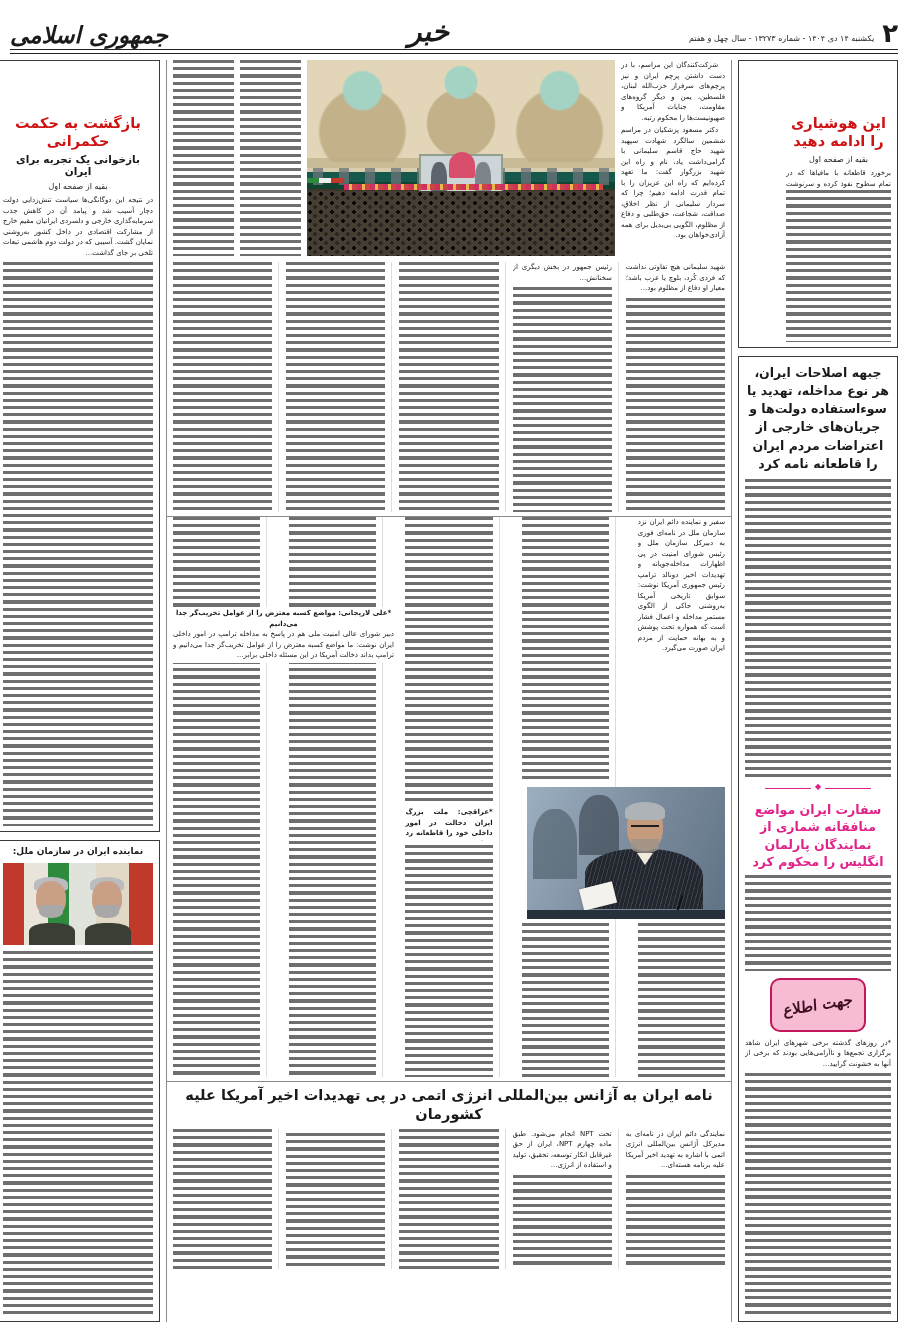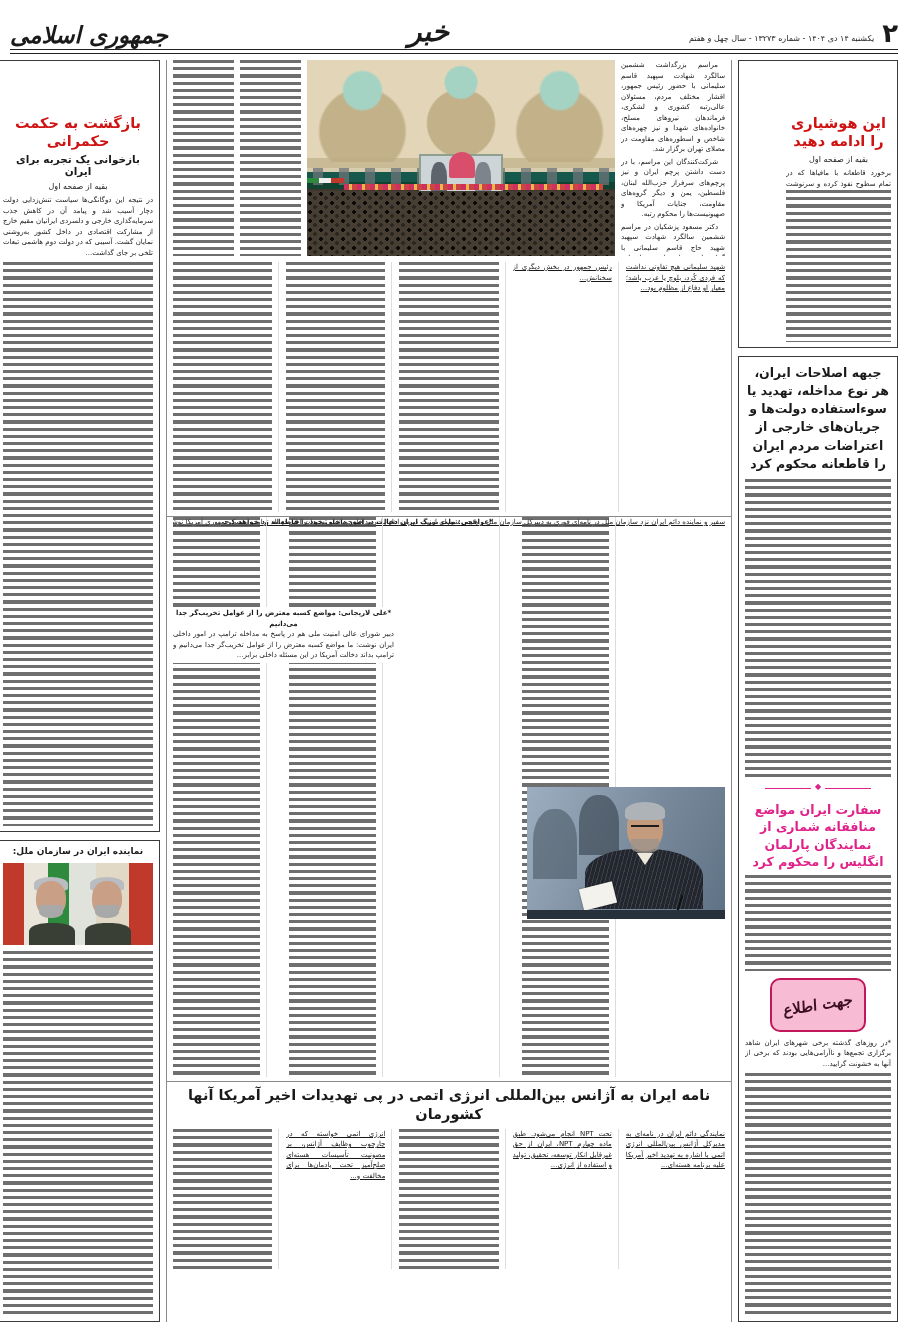--- a/index.html
+++ b/index.html
@@ -49,21 +49,21 @@
   
   .headline-1{font-size:23px; font-weight:bold; text-align:center; line-height:1.3; margin:2px 0 7px;}
   .headline-2{font-size:16.5px; font-weight:bold; text-align:center; line-height:1.3; margin:4px 0 6px;}
   .headline-3{font-size:14.5px; font-weight:bold; text-align:center; line-height:1.3; margin:4px 0 5px;}
   .hr-rule{border-top:1px solid #8a8a8a; margin:4px -6px 0;}
 
   .a1-row1{display:flex; gap:6px; height:196px;}
   .a1-colR{width:104px; flex:none; display:flex; flex-direction:column;}
   .a1-colL{flex:1 1 0; display:flex; flex-direction:column;}
   .a1-row2{display:flex; gap:7px; height:250px; margin-top:6px;}
-  .vcol{flex:1 1 0; min-width:0; display:flex; text-decoration:underline;}
+  .vcol{flex:1 1 0; min-width:0; display:flex; flex-direction:column;}
   .vcol:not(:first-child){border-right:1px solid #ddd; padding-right:6px;}
 
   .a2-body{position:relative; height:560px; overflow:hidden;}
   .a2-cols{display:flex; gap:22px; height:100%;}
   .a3-body{height:140px; overflow:hidden;}
   .a3-cols{display:flex; gap:7px; height:100%;}
   .spacer-photo{height:140px; flex:none;}
 
   .overlay-larijani{position:absolute; left:0; top:90px; width:221px; background:#fff; padding:1px 0 2px;}
 
@@ -148,40 +148,39 @@
 
     <div class="rail">
       <div class="rail-box" style="height:288px; margin-bottom:8px;padding-left:47px;">
         <div class="red-title">این هوشیاری را ادامه دهید</div>
         <div class="continued">بقیه از صفحه اول</div>
         <div class="body-text" style="max-height:22px;">برخورد قاطعانه با مافیاها که در تمام سطوح نفوذ کرده و سرنوشت کشور را در دست گرفته‌اند...</div>
         <div class="greek fill"></div>
       </div>
 
       <div class="rail-box fill">
-        <div class="rail-head">جبهه اصلاحات ایران، هر نوع مداخله، تهدید یا سوءاستفاده دولت‌ها و جریان‌های خارجی از اعتراضات مردم ایران را قاطعانه محکوم کرد</div>
+        <div class="rail-head">جبهه اصلاحات ایران، هر نوع مداخله، تهدید یا سوءاستفاده دولت‌ها و جریان‌های خارجی از اعتراضات مردم ایران را قاطعانه نامه کرد</div>
         <div class="greek" style="height:300px; flex:none;"></div>
         <div class="pink-divider"></div>
         <div class="pink-head">سفارت ایران مواضع منافقانه شماری از نمایندگان پارلمان انگلیس را محکوم کرد</div>
         <div class="greek" style="height:96px; flex:none;"></div>
         <div class="stamp">
           <div class="stamp-text">جهت اطلاع</div>
         </div>
         <div class="body-text" style="max-height:42px; flex:none;">*در روزهای گذشته برخی شهرهای ایران شاهد برگزاری تجمع‌ها و ناآرامی‌هایی بودند که برخی از آنها به خشونت گرایید...</div>
         <div class="gap4"></div>
         <div class="greek fill"></div>
       </div>
     </div>
 
     <div class="center">
 
       <div>
         <div class="a1-row1">
           <div class="a1-colR body-text">
-            <p>مراسم بزرگداشت ششمین سالگرد شهادت سپهبد قاسم سلیمانی با حضور رئیس جمهور، اقشار مختلف مردم، مسئولان عالی‌رتبه کشوری و لشکری، فرماندهان نیروهای مسلح، خانواده‌های شهدا و نیز چهره‌های شاخص و اسطوره‌های مقاومت در مصلای تهران برگزار شد.</p>
             <p>شرکت‌کنندگان این مراسم، با در دست داشتن پرچم ایران و نیز پرچم‌های سرفراز حزب‌الله لبنان، فلسطین، یمن و دیگر گروه‌های مقاومت، جنایات آمریکا و صهیونیست‌ها را محکوم رتبه.</p>
             <p>دکتر مسعود پزشکیان در مراسم ششمین سالگرد شهادت سپهبد شهید حاج قاسم سلیمانی با گرامی‌داشت یاد، نام و راه این شهید بزرگوار گفت: ما تعهد کرده‌ایم که راه این عزیزان را با تمام قدرت ادامه دهیم؛ چرا که سردار سلیمانی از نظر اخلاق، صداقت، شجاعت، حق‌طلبی و دفاع از مظلوم، الگویی بی‌بدیل برای همه آزادی‌خواهان بود.</p>
           </div>
           <div class="photo-ceremony">
             <div class="pc-arches"></div>
             <div class="pc-portraits"></div>
             <div class="pc-flagline"></div>
             <div class="pc-banner"></div>
             <div class="pc-dome"></div>
             <div class="pc-flowers"></div>
@@ -265,38 +264,37 @@
               <div class="un-paper"></div>
             </div>
             <div class="un-mic"></div>
             <div class="un-desk"></div>
           </div>
         </div>
       </div>
 
       <div class="hr-rule"></div>
       <div>
-        <div class="headline-3">نامه ایران به آژانس بین‌المللی انرژی اتمی در پی تهدیدات اخیر آمریکا آنها کشورمان</div>
+        <div class="headline-3">نامه ایران به آژانس بین‌المللی انرژی اتمی در پی تهدیدات اخیر آمریکا علیه کشورمان</div>
         <div class="a3-body">
           <div class="a3-cols">
             <div class="vcol">
               <div class="body-text" style="max-height:66px;">نمایندگی دائم ایران در نامه‌ای به مدیرکل آژانس بین‌المللی انرژی اتمی با اشاره به تهدید اخیر آمریکا علیه برنامه هسته‌ای...</div>
               <div class="gap4"></div>
                 <div class="greek fill"></div>
             </div>
             <div class="vcol">
               <div class="body-text" style="max-height:55px;">تحت NPT انجام می‌شود. طبق ماده چهارم NPT، ایران از حق غیرقابل انکار توسعه، تحقیق، تولید و استفاده از انرژی...</div>
               <div class="gap4"></div>
                 <div class="greek fill"></div>
             </div>
             <div class="vcol">
                 <div class="greek fill"></div>
               </div>
             <div class="vcol">
-              <div class="body-text" style="max-height:55px;">انرژی اتمی خواسته که در چارچوب وظایف آژانس، بر مصونیت تأسیسات هسته‌ای صلح‌آمیز تحت پادمان‌ها برای مخالفت و...</div>
               <div class="gap4"></div>
                 <div class="greek fill"></div>
             </div>
             <div class="vcol">
                 <div class="greek fill"></div>
               </div>
           </div>
         </div>
       </div>
     </div>

